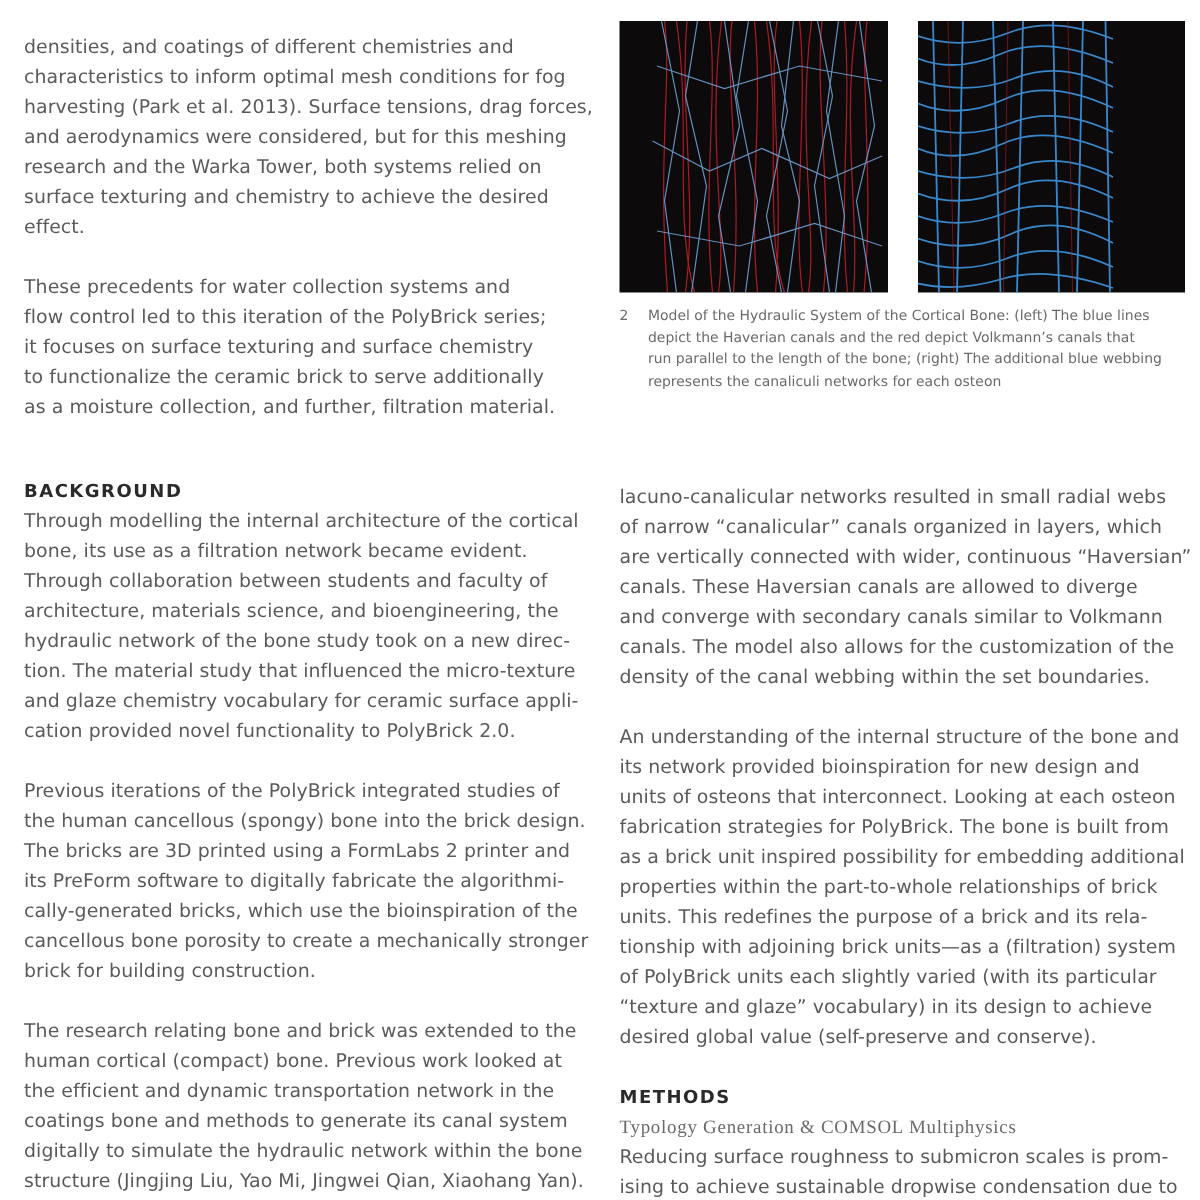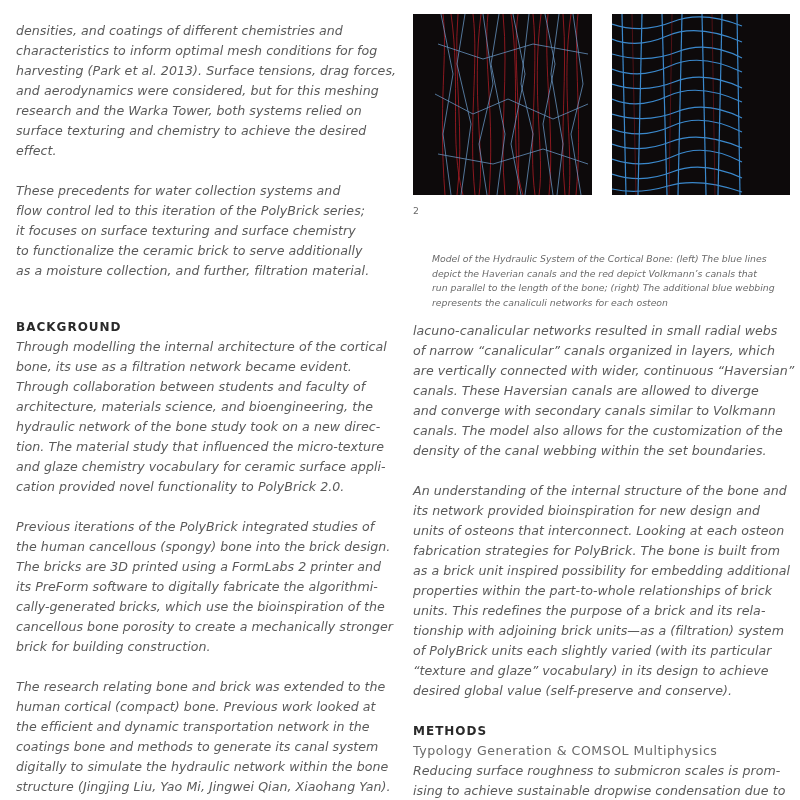--- a/index.html
+++ b/index.html
@@ -1,27 +1,27 @@
 <!DOCTYPE html>
 <html><head>
 <meta charset="utf-8">
 <style>
   html, body { margin: 0; padding: 0; background: #ffffff; }
   body { width: 800px; height: 800px; overflow: hidden; position: relative;
          font-family: "DejaVu Sans", sans-serif; color: #5a5a5a; }
   .col { position: absolute; font-size: 12.6px; line-height: 20px; letter-spacing: 0.05px; }
-  .line { display: block; white-space: nowrap; font-style: italic; }
+  .line { display: block; white-space: nowrap; }
   .para { margin: 0 0 20px 0; }
   .heading { font-size: 12px; font-weight: bold; color: #2a2a2a; letter-spacing: 1px; line-height: 20px; display:block; }
-  .subhead { color: #6a6a6a; display:block; letter-spacing: 0.5px; }
+  .subhead { color: #6a6a6a; display:block; letter-spacing: 0.5px; font-family: Liberation Serif, serif; }
   .figure-img { position: absolute; background: #0d0a0b; overflow: hidden; }
   .figure-img svg { width: 100%; height: 100%; display: block; }
   .caption { position: absolute; left: 413px; top: 204px; width: 385px; font-size: 9.3px; line-height: 14.5px; color: #6a6a6a; }
   .caption .num { position: absolute; left: 0; top: 0; }
-  .caption .text { margin-left: 19px; display: block; margin-top: 48px; }
+  .caption .text { margin-left: 19px; display: block; }
 </style>
 </head>
 <body>
 
 <div class="col" style="left:16px; top:21px; width:385px;">
   <div class="para">
     <span class="line">densities, and coatings of different chemistries and</span>
     <span class="line">characteristics to inform optimal mesh conditions for fog</span>
     <span class="line">harvesting (Park et al. 2013). Surface tensions, drag forces,</span>
     <span class="line">and aerodynamics were considered, but for this meshing</span>

